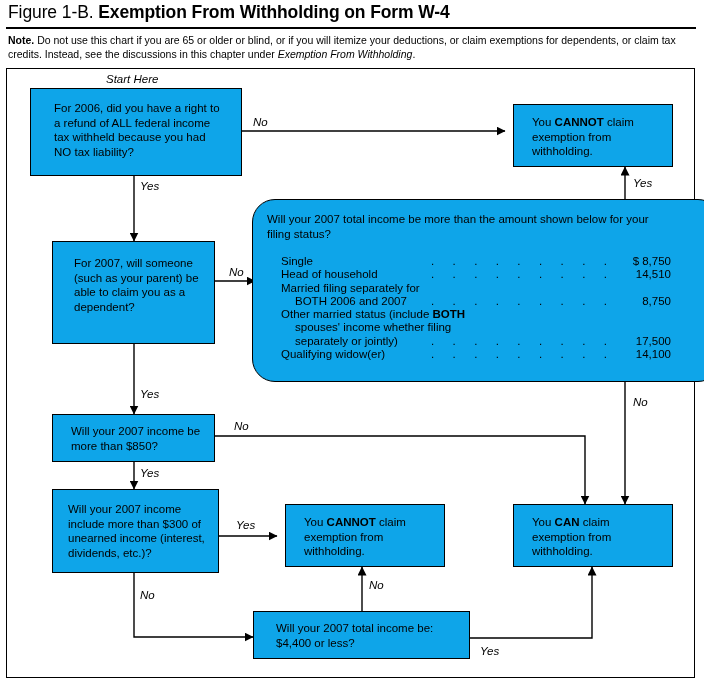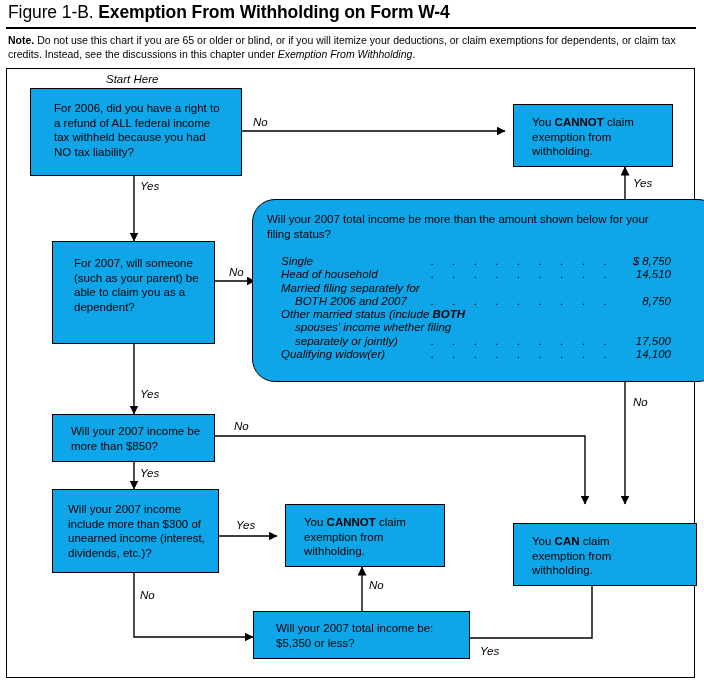--- a/index.html
+++ b/index.html
@@ -116,21 +116,20 @@
     left: 28px;
     top: 55px;
     width: 390px;
     font-size: 11.5px;
     line-height: 13.3px;
   }
   .inc-row {
     position: relative;
     height: 13.3px;
     white-space: nowrap;
-    font-style: italic;
   }
   .inc-lbl {
     position: absolute;
     left: 0;
     top: 0;
   }
   .inc-lbl.ind { left: 14px; }
   .inc-dots {
     position: absolute;
     left: 150px;
@@ -215,21 +214,21 @@
   <div class="box" style="left:52px; top:414px; width:163px; height:48px;">
     <div class="bxtext" style="left:18px; top:9px; width:135px;">Will your 2007 income be more than $850?</div>
   </div>
 
   <div class="box" style="left:52px; top:489px; width:167px; height:84px;">
     <div class="bxtext" style="left:15px; top:12px; width:140px;">Will your 2007 income include more than $300 of unearned income (interest, dividends, etc.)?</div>
   </div>
 
   <div class="box" style="left:253px; top:611px; width:217px; height:48px;">
     <div class="bxtext" style="left:22px; top:9px; width:185px;">Will your 2007 total income be:</div>
-    <div class="bxtext" style="left:22px; top:23.6px; width:185px;">$5,350 or less?</div>
+    <div class="bxtext" style="left:22px; top:23.6px; width:185px;">$4,400 or less?</div>
   </div>
 
   <div class="box" style="left:252px; top:199px; width:469px; height:183px;border-radius:23px;">
     <div class="inc-q">Will your 2007 total income be more than the amount shown below for your filing status?</div>
     <div class="inc-table" id="inc-table">
         <div class="inc-row">
           <span class="inc-lbl">Single</span>
           <span class="inc-dots">. . . . . . . . . . . . . . .</span>
           <span class="inc-amt">$ 8,750</span>
         </div>
@@ -266,21 +265,21 @@
   </div>
 
   <div class="box" style="left:513px; top:104px; width:160px; height:63px;">
     <div class="bxtext" style="left:18px; top:10px; width:130px;"><span>You </span><b>CANNOT</b><span> claim exemption from withholding.</span></div>
   </div>
 
   <div class="box" style="left:285px; top:504px; width:160px; height:63px;">
     <div class="bxtext" style="left:18px; top:10px; width:130px;"><span>You </span><b>CANNOT</b><span> claim exemption from withholding.</span></div>
   </div>
 
-  <div class="box" style="left:513px; top:504px; width:184px; height:63px;margin-top:19px;">
+  <div class="box" style="left:513px; top:504px; width:160px; height:63px;">
     <div class="bxtext" style="left:18px; top:10px; width:130px;"><span>You </span><b>CAN</b><span> claim exemption from withholding.</span></div>
   </div>
 
   <div class="elabel" style="left:253px; top:116px;">No</div>
   <div class="elabel" style="left:140px; top:180px;">Yes</div>
   <div class="elabel" style="left:229px; top:266px;">No</div>
   <div class="elabel" style="left:140px; top:388px;">Yes</div>
   <div class="elabel" style="left:633px; top:177px;">Yes</div>
   <div class="elabel" style="left:633px; top:396px;">No</div>
   <div class="elabel" style="left:234px; top:420px;">No</div>

